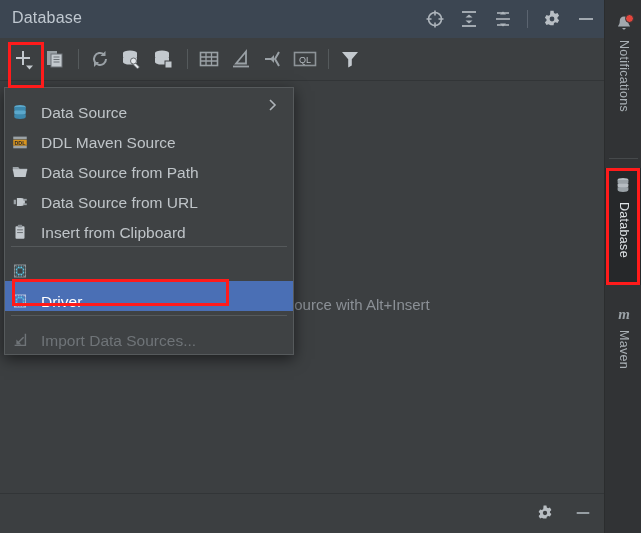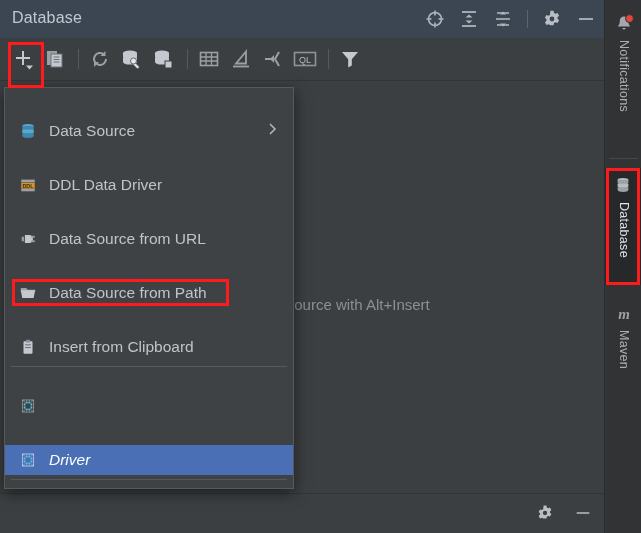--- a/index.html
+++ b/index.html
@@ -91,26 +91,26 @@
 
   
   .menu {
     position: absolute; left: 4px; top: 87px; width: 290px;
     background: #3f4244; border: 1px solid #565a5c;
     box-shadow: 0 4px 14px rgba(0,0,0,.55);
     padding: 4px 0 4px 0; box-sizing: border-box;
     z-index: 30;
   }
   .mi {
-    position: relative; height: 30px; display: flex; align-items: center;
-    padding-left: 12px; box-sizing: border-box; margin-top: 24px;
+    position: relative; height: 30px; display: flex; align-items: flex-end;
+    padding-left: 4px; box-sizing: border-box;
   }
   .mi .mic { width: 22px; height: 20px; display: flex; align-items: center; justify-content: center; margin-right: 10px; }
   .mi .mlabel { font-size: 15.5px; color: #bfc4c8; white-space: nowrap; }
-  .mi.selected { background: #4a6fb5; font-style: italic; }
+  .mi.selected { background: #4a6fb5; }
   .mi.selected .mlabel { color: #ffffff; }
   .mi.disabled .mlabel { color: #6f7478; }
   .mi .chev { position: absolute; right: 14px; top: 50%; transform: translateY(-50%); }
   .msep { height: 1px; background: #55595b; margin: 4px 6px; }
 
   
   .redbox { position: absolute; border: 3px solid #ff1b1b; box-sizing: border-box; z-index: 60; pointer-events: none; }
   #rb-plus   { left: 8px;  top: 42px;  width: 36px;  height: 46px; }
   #rb-driver { left: 12px; top: 279px; width: 217px; height: 27px; }
   #rb-dbtab  { left: 606px;top: 168px; width: 34px;  height: 117px; }
@@ -331,43 +331,43 @@
 
     <div class="mi">
       <span class="mic">
         <svg width="18" height="18" viewBox="0 0 20 20">
           <rect x="2.5" y="4" width="15" height="3" fill="#9ba2a7"></rect>
           <rect x="2.5" y="14" width="15" height="3" fill="#9ba2a7"></rect>
           <rect x="2.5" y="7.5" width="15" height="6.5" fill="#d8941f"></rect>
           <text x="10" y="12.8" font-family="Liberation Sans, sans-serif" font-weight="bold" font-size="6" fill="#2b2b2b" text-anchor="middle">DDL</text>
         </svg>
       </span>
-      <span class="mlabel">DDL Data Driver</span>
+      <span class="mlabel">DDL Maven Source</span>
+    </div>
+
+    <div class="mi">
+      <span class="mic">
+        <svg width="18" height="18" viewBox="0 0 20 20">
+          <path d="M2 4.5h6l1.6 2H18v2H2z" fill="#9ba2a7"></path>
+          <path d="M2 7h16l-1.8 8.5H3.6z" fill="#c3c9ce"></path>
+        </svg>
+      </span>
+      <span class="mlabel">Data Source from Path</span>
     </div>
 
     <div class="mi">
       <span class="mic">
         <svg width="18" height="18" viewBox="0 0 20 20">
           <path d="M3 7.5h2.5v5H3z" fill="#9ba2a7"></path>
           <path d="M6.5 5.5h4.5a2.5 2.5 0 0 1 0 9H6.5z" fill="#c3c9ce"></path>
           <rect x="13.5" y="6.5" width="4" height="2" fill="#9ba2a7"></rect>
           <rect x="13.5" y="11.5" width="4" height="2" fill="#9ba2a7"></rect>
         </svg>
       </span>
       <span class="mlabel">Data Source from URL</span>
-    </div>
-
-    <div class="mi">
-      <span class="mic">
-        <svg width="18" height="18" viewBox="0 0 20 20">
-          <path d="M2 4.5h6l1.6 2H18v2H2z" fill="#9ba2a7"></path>
-          <path d="M2 7h16l-1.8 8.5H3.6z" fill="#c3c9ce"></path>
-        </svg>
-      </span>
-      <span class="mlabel">Data Source from Path</span>
     </div>
 
     <div class="mi">
       <span class="mic">
         <svg width="18" height="18" viewBox="0 0 20 20">
           <rect x="5" y="3.5" width="10" height="14" rx="1" fill="#c3c9ce"></rect>
           <rect x="7.5" y="2" width="5" height="3" rx="1" fill="#8a9095"></rect>
           <rect x="6.8" y="7" width="6.4" height="1.2" fill="#6f7478"></rect>
           <rect x="6.8" y="10" width="6.4" height="1.2" fill="#6f7478"></rect>
         </svg>
@@ -397,19 +397,29 @@
           <path d="M7 3.5v3M10 3.5v3M13 3.5v3M7 13.5v3M10 13.5v3M13 13.5v3" stroke="#4a6fb5" stroke-width="1.2"></path>
           <path d="M4 6.5h3M4 10h3M4 13.5h3M13 6.5h3M13 10h3M13 13.5h3" stroke="#4a6fb5" stroke-width="1.2"></path>
           <rect x="7" y="7" width="6" height="6" fill="#4a6fb5"></rect>
         </svg>
       </span>
       <span class="mlabel">Driver</span>
     </div>
 
     <div class="msep"></div>
 
+    <div class="mi disabled">
+      <span class="mic">
+        <svg width="18" height="18" viewBox="0 0 20 20">
+          <path d="M16 3v13H4" fill="none" stroke="#6f7478" stroke-width="1.6"></path>
+          <path d="M14 7l-7 7" stroke="#6f7478" stroke-width="1.6"></path>
+          <path d="M6 9.5V15h5.5z" fill="#6f7478"></path>
+        </svg>
+      </span>
+      <span class="mlabel">Import Data Sources...</span>
+    </div>
   </div>
 
   <div class="redbox" id="rb-plus"></div>
   <div class="redbox" id="rb-driver"></div>
   <div class="redbox" id="rb-dbtab"></div>
 
 </div>
 
 </body></html>

